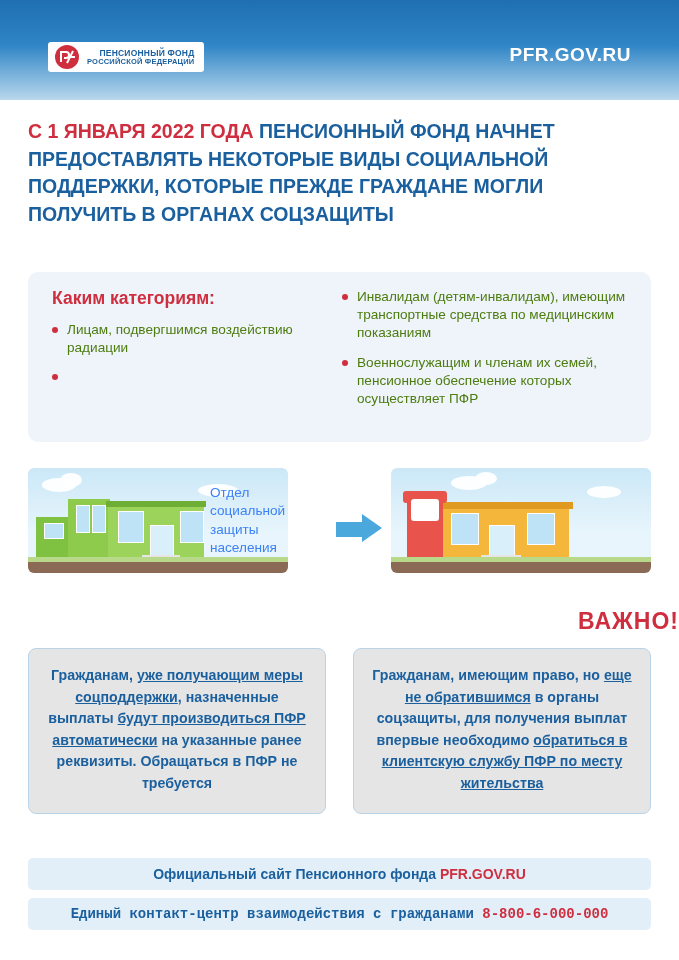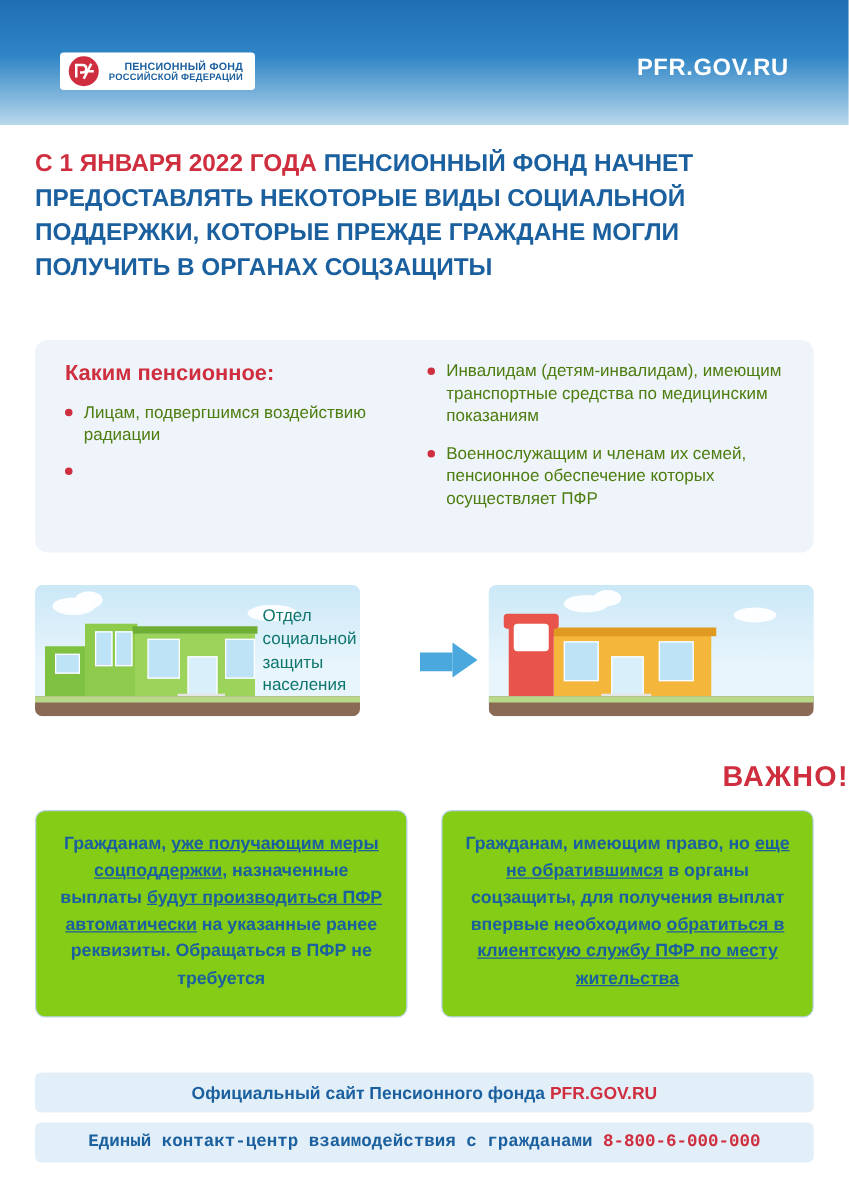--- a/index.html
+++ b/index.html
@@ -193,21 +193,21 @@
   .rb-a-top { position:absolute; left:12px; bottom:70px; width:44px; height:12px; background:#e8544c; border-radius:3px; }
   .rb-sign { position:absolute; left:20px; bottom:52px; width:28px; height:22px; background:#ffffff; border-radius:3px; }
   .rb-b { position:absolute; left:52px; bottom:16px; width:126px; height:50px; background:#f5b63c; }
   .rb-roof { position:absolute; left:48px; bottom:64px; width:134px; height:7px; background:#e09a22; }
   .rb-win { position:absolute; background:#bfe3f6; border:1.5px solid #ffffff; }
   .rb-door { position:absolute; left:98px; bottom:16px; width:24px; height:30px; background:#d9effa; border:1.5px solid #ffffff; }
   .rb-step { position:absolute; left:90px; bottom:12px; width:40px; height:6px; background:#e5e5e5; }
   .caption {
     position: absolute;
     font-size: 13.6px;
-    color: #0f766e;
+    color: #3b82f6;
     line-height: 1.35;
   }
   .caption.left-cap { left: 182px; top: 16px; width: 110px; }
   .caption.right-cap { left: 540px; top: 12px; width: 112px; }
   .arrow {
     position: absolute;
     left: 308px;
     top: 48px;
     width: 0; height: 0;
   }
@@ -236,21 +236,21 @@
     font-weight: bold;
     color: #cf2e3f;
     letter-spacing: 1px;
   }
   
   .note {
     position: absolute;
     top: 648px;
     width: 298px;
     height: 166px;
-    background: #84cc16;
+    background: #e5e5e5;
     border: 1px solid #b9d4e8;
     border-radius: 8px;
     box-sizing: border-box;
     padding: 16px 18px;
     text-align: center;
     font-size: 14.2px;
     font-weight: bold;
     color: #1a5f9e;
     line-height: 1.52;
   }
@@ -309,21 +309,21 @@
     </div>
   </div>
 
   <div class="headline">
     <span class="red">С 1 ЯНВАРЯ 2022 ГОДА</span>
     <span>ПЕНСИОННЫЙ ФОНД НАЧНЕТ ПРЕДОСТАВЛЯТЬ НЕКОТОРЫЕ ВИДЫ СОЦИАЛЬНОЙ ПОДДЕРЖКИ, КОТОРЫЕ ПРЕЖДЕ ГРАЖДАНЕ МОГЛИ ПОЛУЧИТЬ В ОРГАНАХ СОЦЗАЩИТЫ</span>
   </div>
 
   <div class="cat-panel">
     <div class="cat-col-left">
-      <div class="cat-title">Каким пенсионное:</div>
+      <div class="cat-title">Каким категориям:</div>
       <div class="bullet-item">
         <span class="dot"></span>
         <span>Лицам, подвергшимся воздействию радиации</span>
       </div>
       <div class="bullet-item">
         <span class="dot"></span>
       </div>
     </div>
     <div class="cat-col-right">
       <div class="bullet-item">

